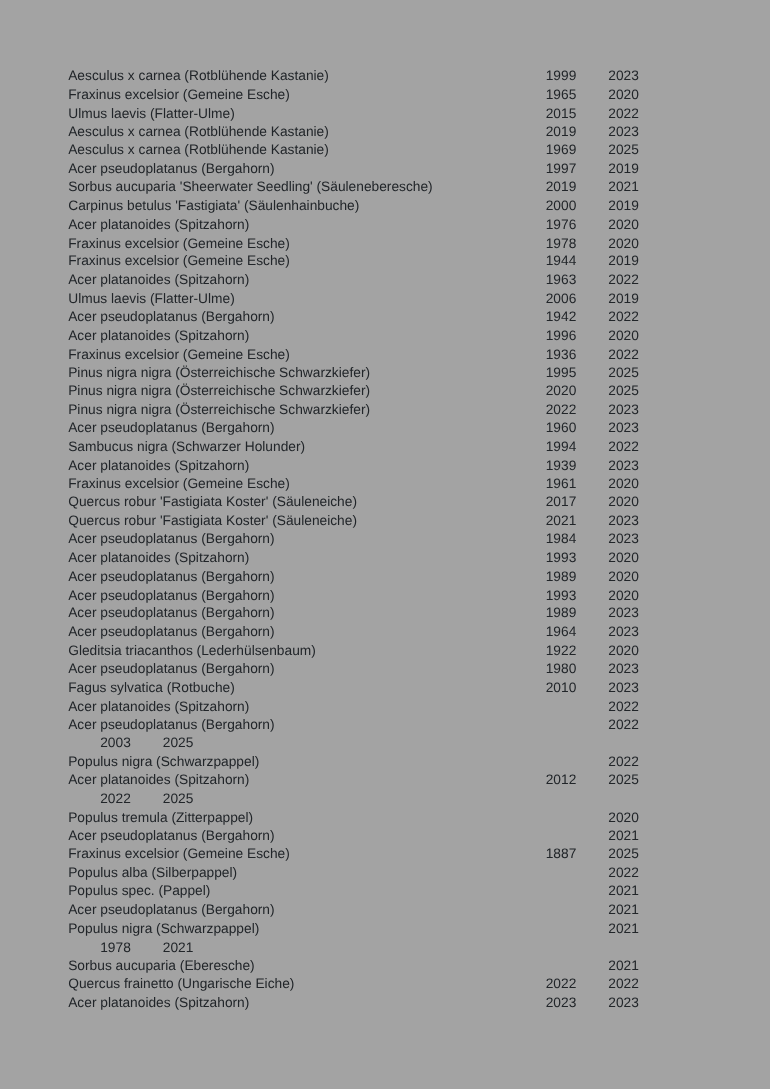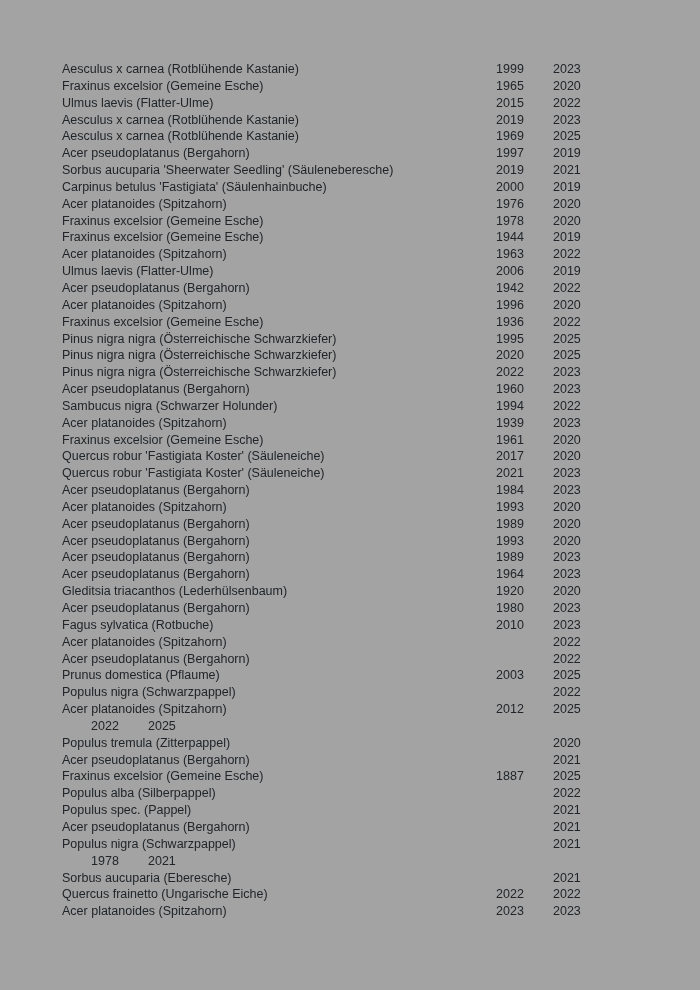--- a/index.html
+++ b/index.html
@@ -229,21 +229,21 @@
   </div>
 
   <div class="row">
     <span class="cell-name">Acer pseudoplatanus (Bergahorn)</span>
     <span class="cell-y1">1964</span>
     <span class="cell-y2">2023</span>
   </div>
 
   <div class="row">
     <span class="cell-name">Gleditsia triacanthos (Lederhülsenbaum)</span>
-    <span class="cell-y1">1920</span>
+    <span class="cell-y1">1922</span>
     <span class="cell-y2">2020</span>
   </div>
 
   <div class="row">
     <span class="cell-name">Acer pseudoplatanus (Bergahorn)</span>
     <span class="cell-y1">1980</span>
     <span class="cell-y2">2023</span>
   </div>
 
   <div class="row">
@@ -258,21 +258,20 @@
     <span class="cell-y2">2022</span>
   </div>
 
   <div class="row">
     <span class="cell-name">Acer pseudoplatanus (Bergahorn)</span>
     <span class="cell-y1"></span>
     <span class="cell-y2">2022</span>
   </div>
 
   <div class="row">
-    <span class="cell-name">Prunus domestica (Pflaume)</span>
     <span class="cell-y1">2003</span>
     <span class="cell-y2">2025</span>
   </div>
 
   <div class="row">
     <span class="cell-name">Populus nigra (Schwarzpappel)</span>
     <span class="cell-y1"></span>
     <span class="cell-y2">2022</span>
   </div>
 

